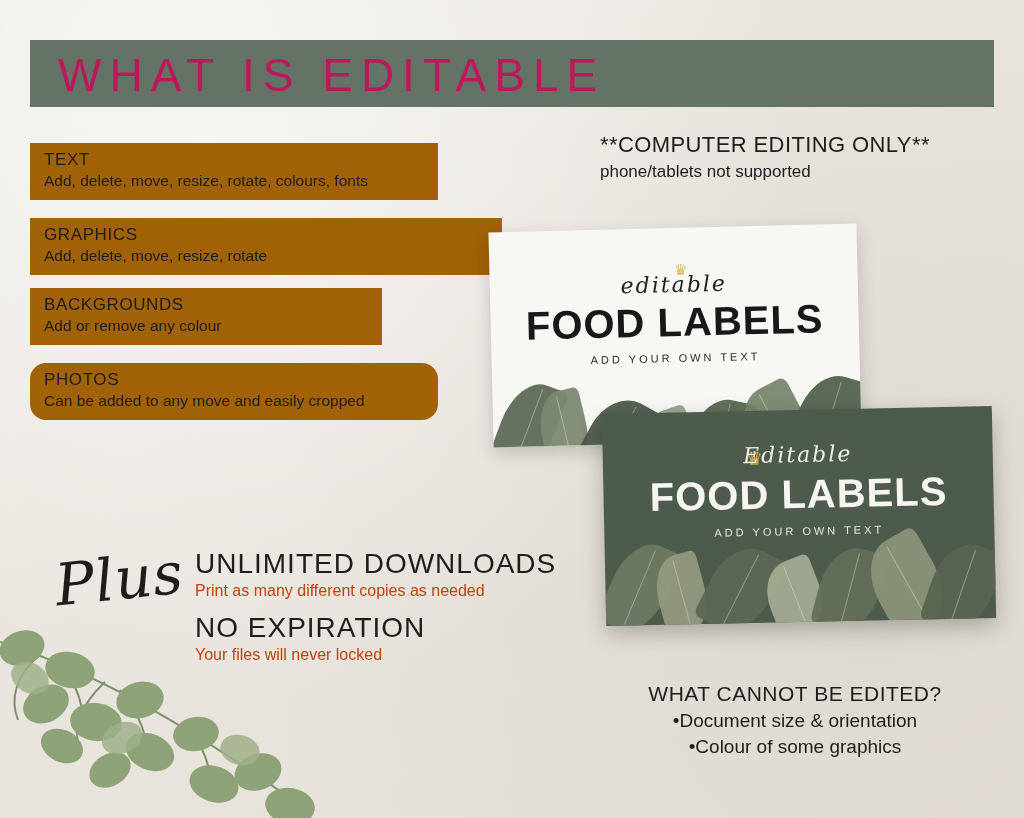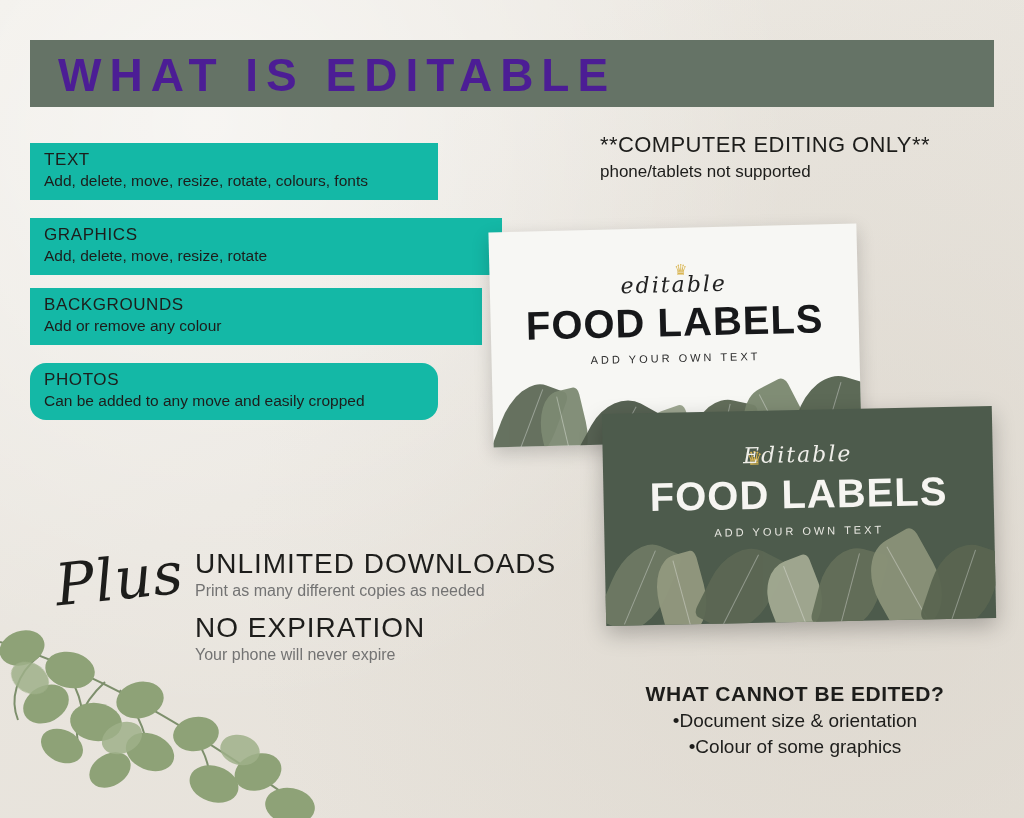--- a/index.html
+++ b/index.html
@@ -35,52 +35,52 @@
     width: 964px;
     height: 67px;
     background: #657366;
   }
   #header-title {
     position: absolute;
     left: 58px;
     top: 48px;
     font-size: 46px;
     letter-spacing: 8px;
-    color: #4c1d95;
-    font-weight: 700;
+    color: #be185d;
+    font-weight: 400;
     font-family: "Liberation Sans", sans-serif;
     line-height: 54px;
     white-space: nowrap;
   }
 
   
   .feature-block {
     position: absolute;
     left: 30px;
-    background: #14b8a6;
+    background: #a16207;
     padding: 7px 0 9px 0;
   }
   .feature-title {
     font-size: 17px;
     letter-spacing: 0.6px;
     color: #1d1d1b;
     margin: 0 0 1px 14px;
     font-weight: 400;
   }
   .feature-desc {
     font-size: 15.5px;
     color: #1d1d1b;
     margin: 0 0 0 14px;
     line-height: 20px;
     font-weight: 400;
   }
 
   #block-text       { top: 143px; width: 408px; }
   #block-graphics   { top: 218px; width: 472px; }
-  #block-backgrounds{ top: 288px; width: 452px; }
+  #block-backgrounds{ top: 288px; width: 352px; }
   #block-photos     { top: 363px; width: 408px; border-radius: 16px; }
   #block-layout     { top: 437px; width: 408px; }
 
   
   #plus-word {
     position: absolute;
     left: 55px;
     top: 545px;
     font-family: "DejaVu Serif", serif;
     font-style: italic;
@@ -92,21 +92,21 @@
   .plus-item { position: absolute; left: 195px; }
   .plus-title {
     font-size: 28px;
     letter-spacing: 1px;
     color: #1d1d1b;
     margin: 0 0 2px 0;
     font-weight: 400;
   }
   .plus-desc {
     font-size: 16px;
-    color: #737373;
+    color: #c2410c;
     margin: 0;
     font-weight: 400;
   }
   #plus-item-1 { top: 548px; }
   #plus-item-2 { top: 612px; }
 
   
   #computer-only {
     position: absolute;
     left: 600px;
@@ -130,21 +130,21 @@
     position: absolute;
     left: 590px;
     top: 682px;
     width: 410px;
     text-align: center;
   }
   #cannot-edit .ce-title {
     font-size: 21px;
     letter-spacing: 0.5px;
     color: #1d1d1b;
-    font-weight: 700;
+    font-weight: 400;
   }
   #cannot-edit .ce-line {
     font-size: 19px;
     color: #1d1d1b;
     margin-top: 4px;
     font-weight: 400;
   }
 
   
   #card-white {
@@ -262,21 +262,21 @@
 
   <div id="plus-word">Plus</div>
 
   <div class="plus-item" id="plus-item-1">
     <p class="plus-title">UNLIMITED DOWNLOADS</p>
     <p class="plus-desc">Print as many different copies as needed</p>
   </div>
 
   <div class="plus-item" id="plus-item-2">
     <p class="plus-title">NO EXPIRATION</p>
-    <p class="plus-desc">Your phone will never expire</p>
+    <p class="plus-desc">Your files will never locked</p>
   </div>
 
   <div id="computer-only">
     <div class="line1">**COMPUTER EDITING ONLY**</div>
     <div class="line2">phone/tablets not supported</div>
   </div>
 
   <div id="card-white">
     <div class="card-script">editable</div>
     <div class="card-head">FOOD LABELS</div>

